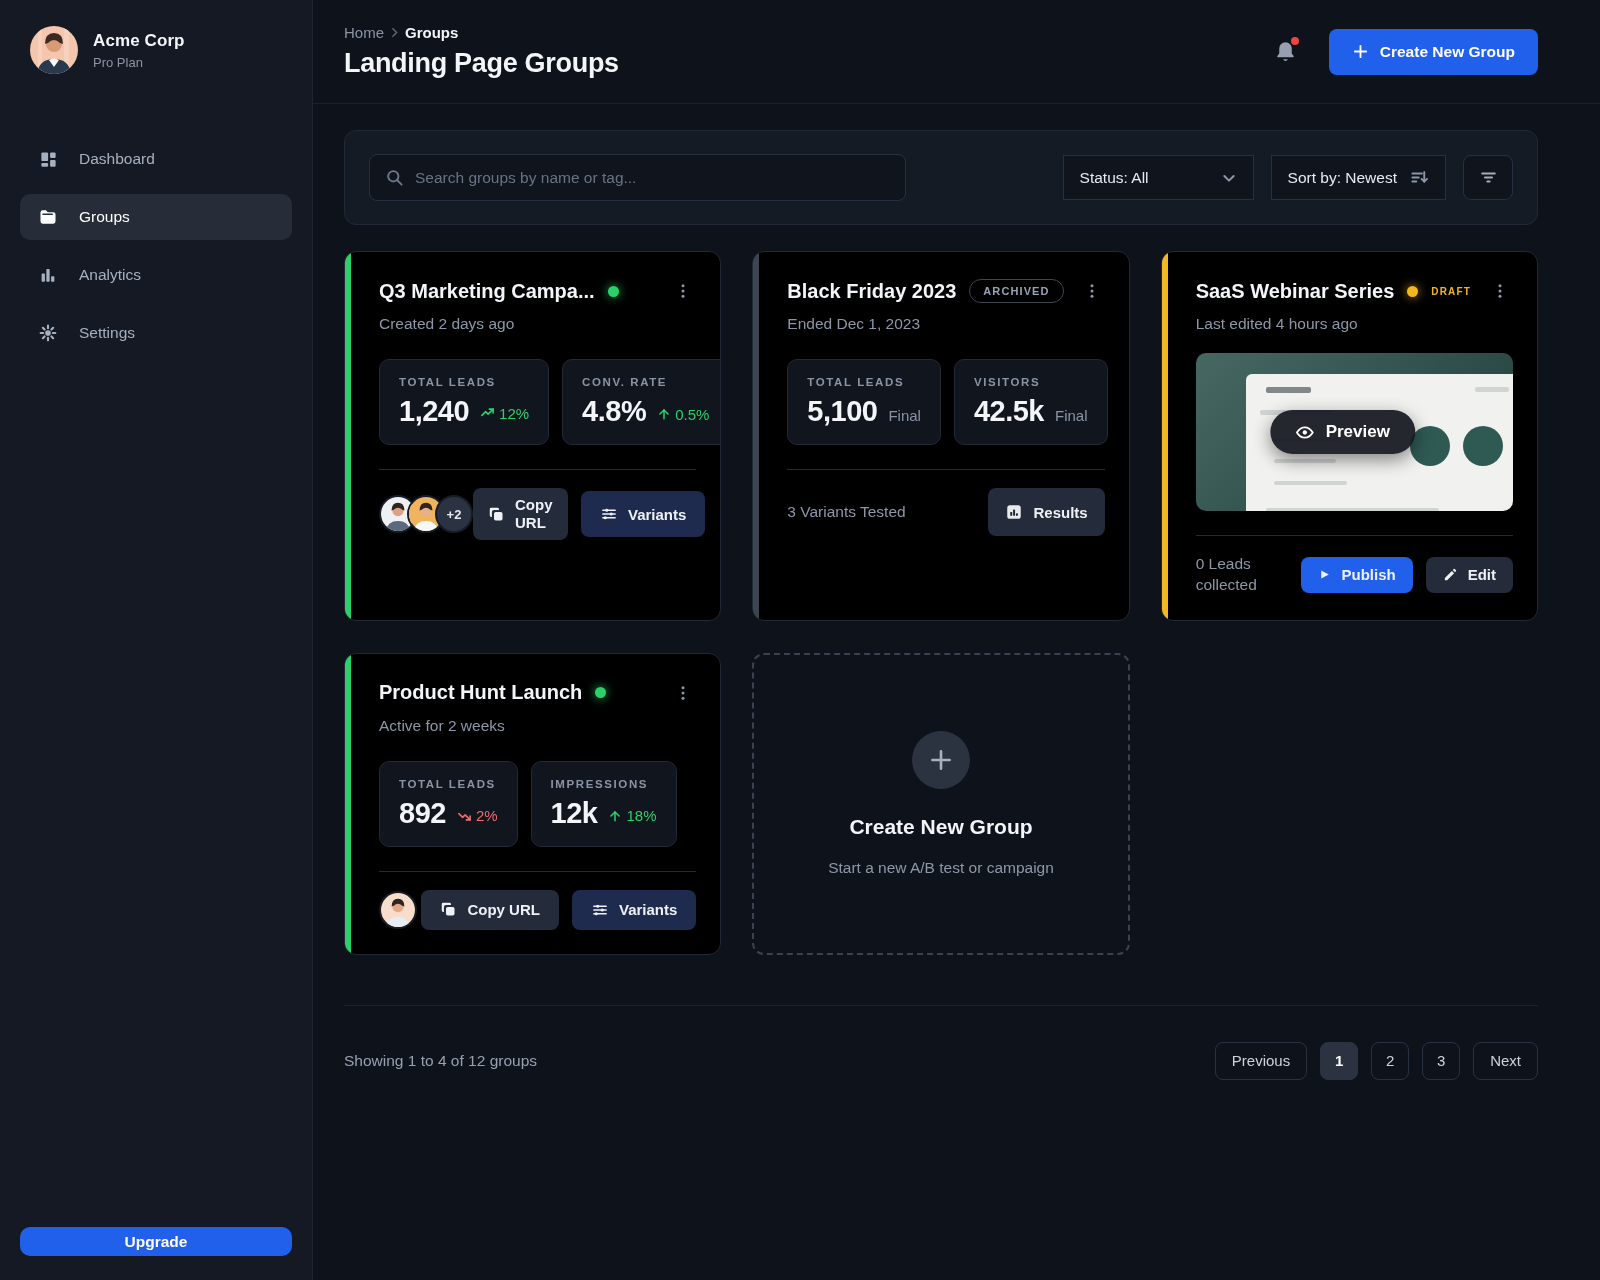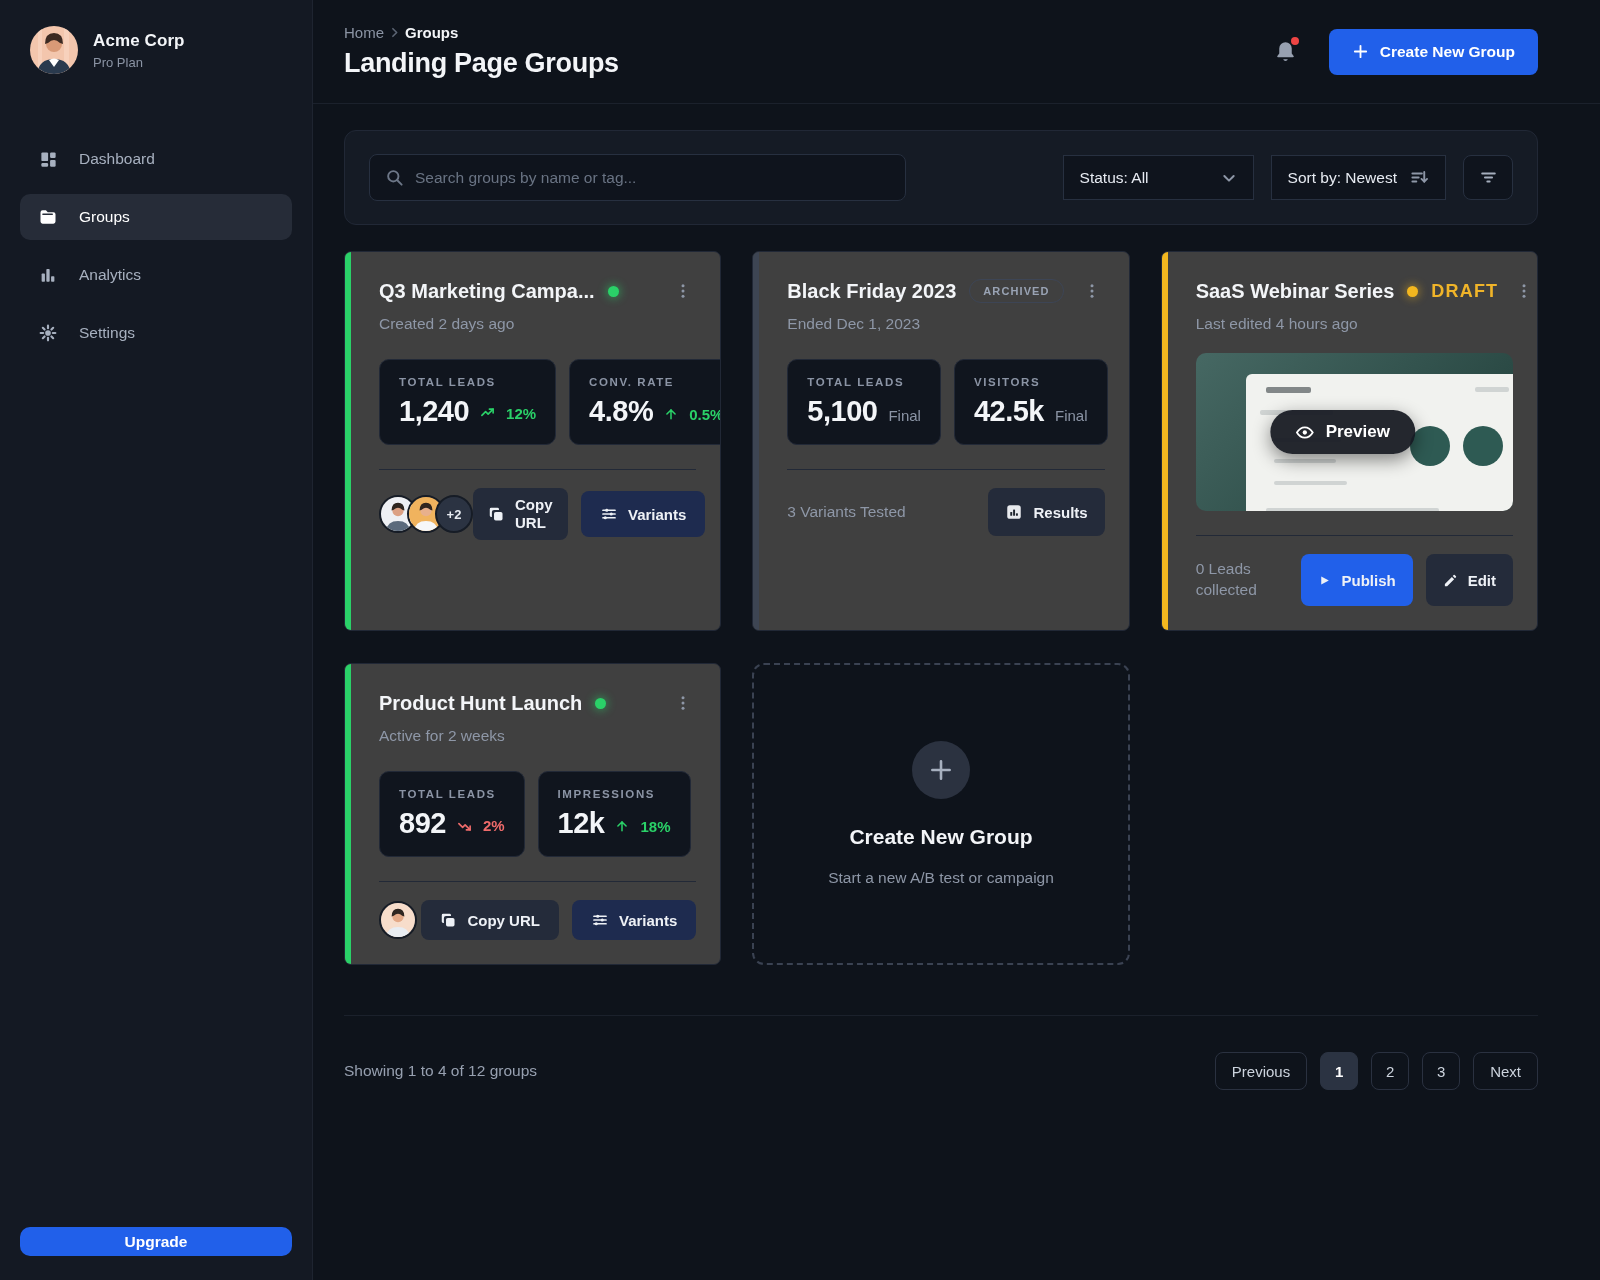--- a/index.html
+++ b/index.html
@@ -54,58 +54,58 @@
   .filter-controls { margin-left:auto; display:flex; align-items:center; gap:17px; }
   .select { height:45px; background:#0f141d; border:1px solid #273040; border-radius:0; color:#e7ebf2;
             display:flex; align-items:center; font-size:15.5px; padding:0 16px; cursor:pointer; }
   .select.status { width:191px; justify-content:space-between; }
   .select.sort { gap:13px; }
   .icon-btn { width:50px; height:45px; background:#0f141d; border:1px solid #273040; border-radius:8px;
               color:#a5aebd; display:flex; align-items:center; justify-content:center; cursor:pointer; }
 
   
   .grid { margin-top:26px; display:grid; grid-template-columns:repeat(3, 1fr); gap:32px 31px; }
-  .card { position:relative; background:#404040; border:1px solid #212836; border-radius:7px;
+  .card { position:relative; background:#000000; border:1px solid #212836; border-radius:12px;
           padding:26px 24px 24px 34px; overflow:hidden; display:flex; flex-direction:column; }
   .stripe { position:absolute; left:0; top:0; bottom:0; width:6px; }
   .stripe.green { background:#2ad168; }
   .stripe.gray { background:#3d4553; }
   .stripe.yellow { background:#f3b71f; }
   .card-head { display:flex; align-items:center; gap:13px; min-width:0; }
   .card-title { font-size:20px; font-weight:700; white-space:nowrap; }
   .dot { width:11px; height:11px; border-radius:50%; flex:none; }
   .dot.green { background:#2ad168; box-shadow:0 0 9px 2px rgba(42,209,104,.45); }
   .dot.yellow { background:#f3b71f; box-shadow:0 0 9px 2px rgba(243,183,31,.4); }
   .badge-pill { border:1px solid #3d4555; color:#99a3b4; font-size:11px; font-weight:700; letter-spacing:1.1px;
                 padding:5px 13px; border-radius:999px; white-space:nowrap; }
-  .draft-label { color:#f0b429; font-size:18px; font-weight:800; letter-spacing:1.2px; white-space:nowrap; }
+  .draft-label { color:#f0b429; font-size:10px; font-weight:800; letter-spacing:1.2px; white-space:nowrap; }
   .kebab { margin-left:auto; background:none; border:none; color:#8e97a7; cursor:pointer; width:26px; height:26px;
            display:flex; align-items:center; justify-content:center; flex:none; }
   .card-meta { color:#8e97a7; font-size:15.5px; margin-top:11px; }
   .stats { display:flex; gap:13px; margin-top:26px; }
   .stat { background:#10151e; border:1px solid #222937; border-radius:10px; padding:16px 19px; white-space:nowrap; flex:none; }
   .stat-label { font-size:11.5px; font-weight:600; color:#8b94a5; letter-spacing:1.6px; }
   .stat-row { margin-top:7px; display:flex; align-items:baseline; gap:11px; }
   .stat-value { font-size:29px; font-weight:800; letter-spacing:-.5px; }
-  .delta { display:inline-flex; align-items:center; gap:11px; font-size:15px; font-weight:700; }
+  .delta { display:inline-flex; align-items:center; gap:4px; font-size:15px; font-weight:400; }
   .delta.up { color:#2ad168; }
   .delta.down { color:#ef6b6b; }
   .stat-suffix { font-size:15px; color:#8b94a5; }
   .card-foot { margin-top:24px; border-top:1px solid #222937; padding-top:18px; display:flex; align-items:center; }
   .av-stack { display:flex; align-items:center; }
   .av-stack .avatar + .avatar, .av-stack .extra { margin-left:-10px; }
   .extra { width:38px; height:38px; border-radius:50%; background:#2b3342; border:2px solid #161c26;
            color:#e6eaf0; font-size:13px; font-weight:700; display:flex; align-items:center; justify-content:center; }
   .foot-btns { margin-left:auto; display:flex; align-items:center; gap:13px; }
   .btn { display:inline-flex; align-items:center; justify-content:center; gap:10px; background:#242b3a; color:#eef1f6;
          border:none; border-radius:8px; height:46px; padding:0 19px; font-family:inherit; font-size:15px;
          font-weight:600; cursor:pointer; }
   .btn-navy { background:#1e2b4f;text-align:right; }
   .btn-narrow { width:95px; height:52px; white-space:normal; text-align:left; line-height:1.2; padding:0 15px; }
-  .btn-sm { height:52px; border-radius:8px; padding:0 17px; }
+  .btn-sm { height:36px; border-radius:8px; padding:0 17px; }
   .btn-blue { background:#2160ea; }
   .foot-note { color:#8e97a7; font-size:15.5px; }
   .foot-note.narrow { max-width:100px; line-height:1.35; }
 
   
   .preview { position:relative; margin-top:20px; height:158px; border-radius:10px; overflow:hidden;
              background:linear-gradient(135deg,#466863 0%,#2b4a45 70%,#1f3b37 100%); cursor:pointer; }
   .pv-panel { position:absolute; left:16%; top:13%; right:-4%; bottom:-10%; background:#f1f2ef; border-radius:6px; }
   .pv-line { position:absolute; background:#9aa0a2; border-radius:2px; opacity:.75; }
   .pv-line.light { background:#c4c9c9; }

